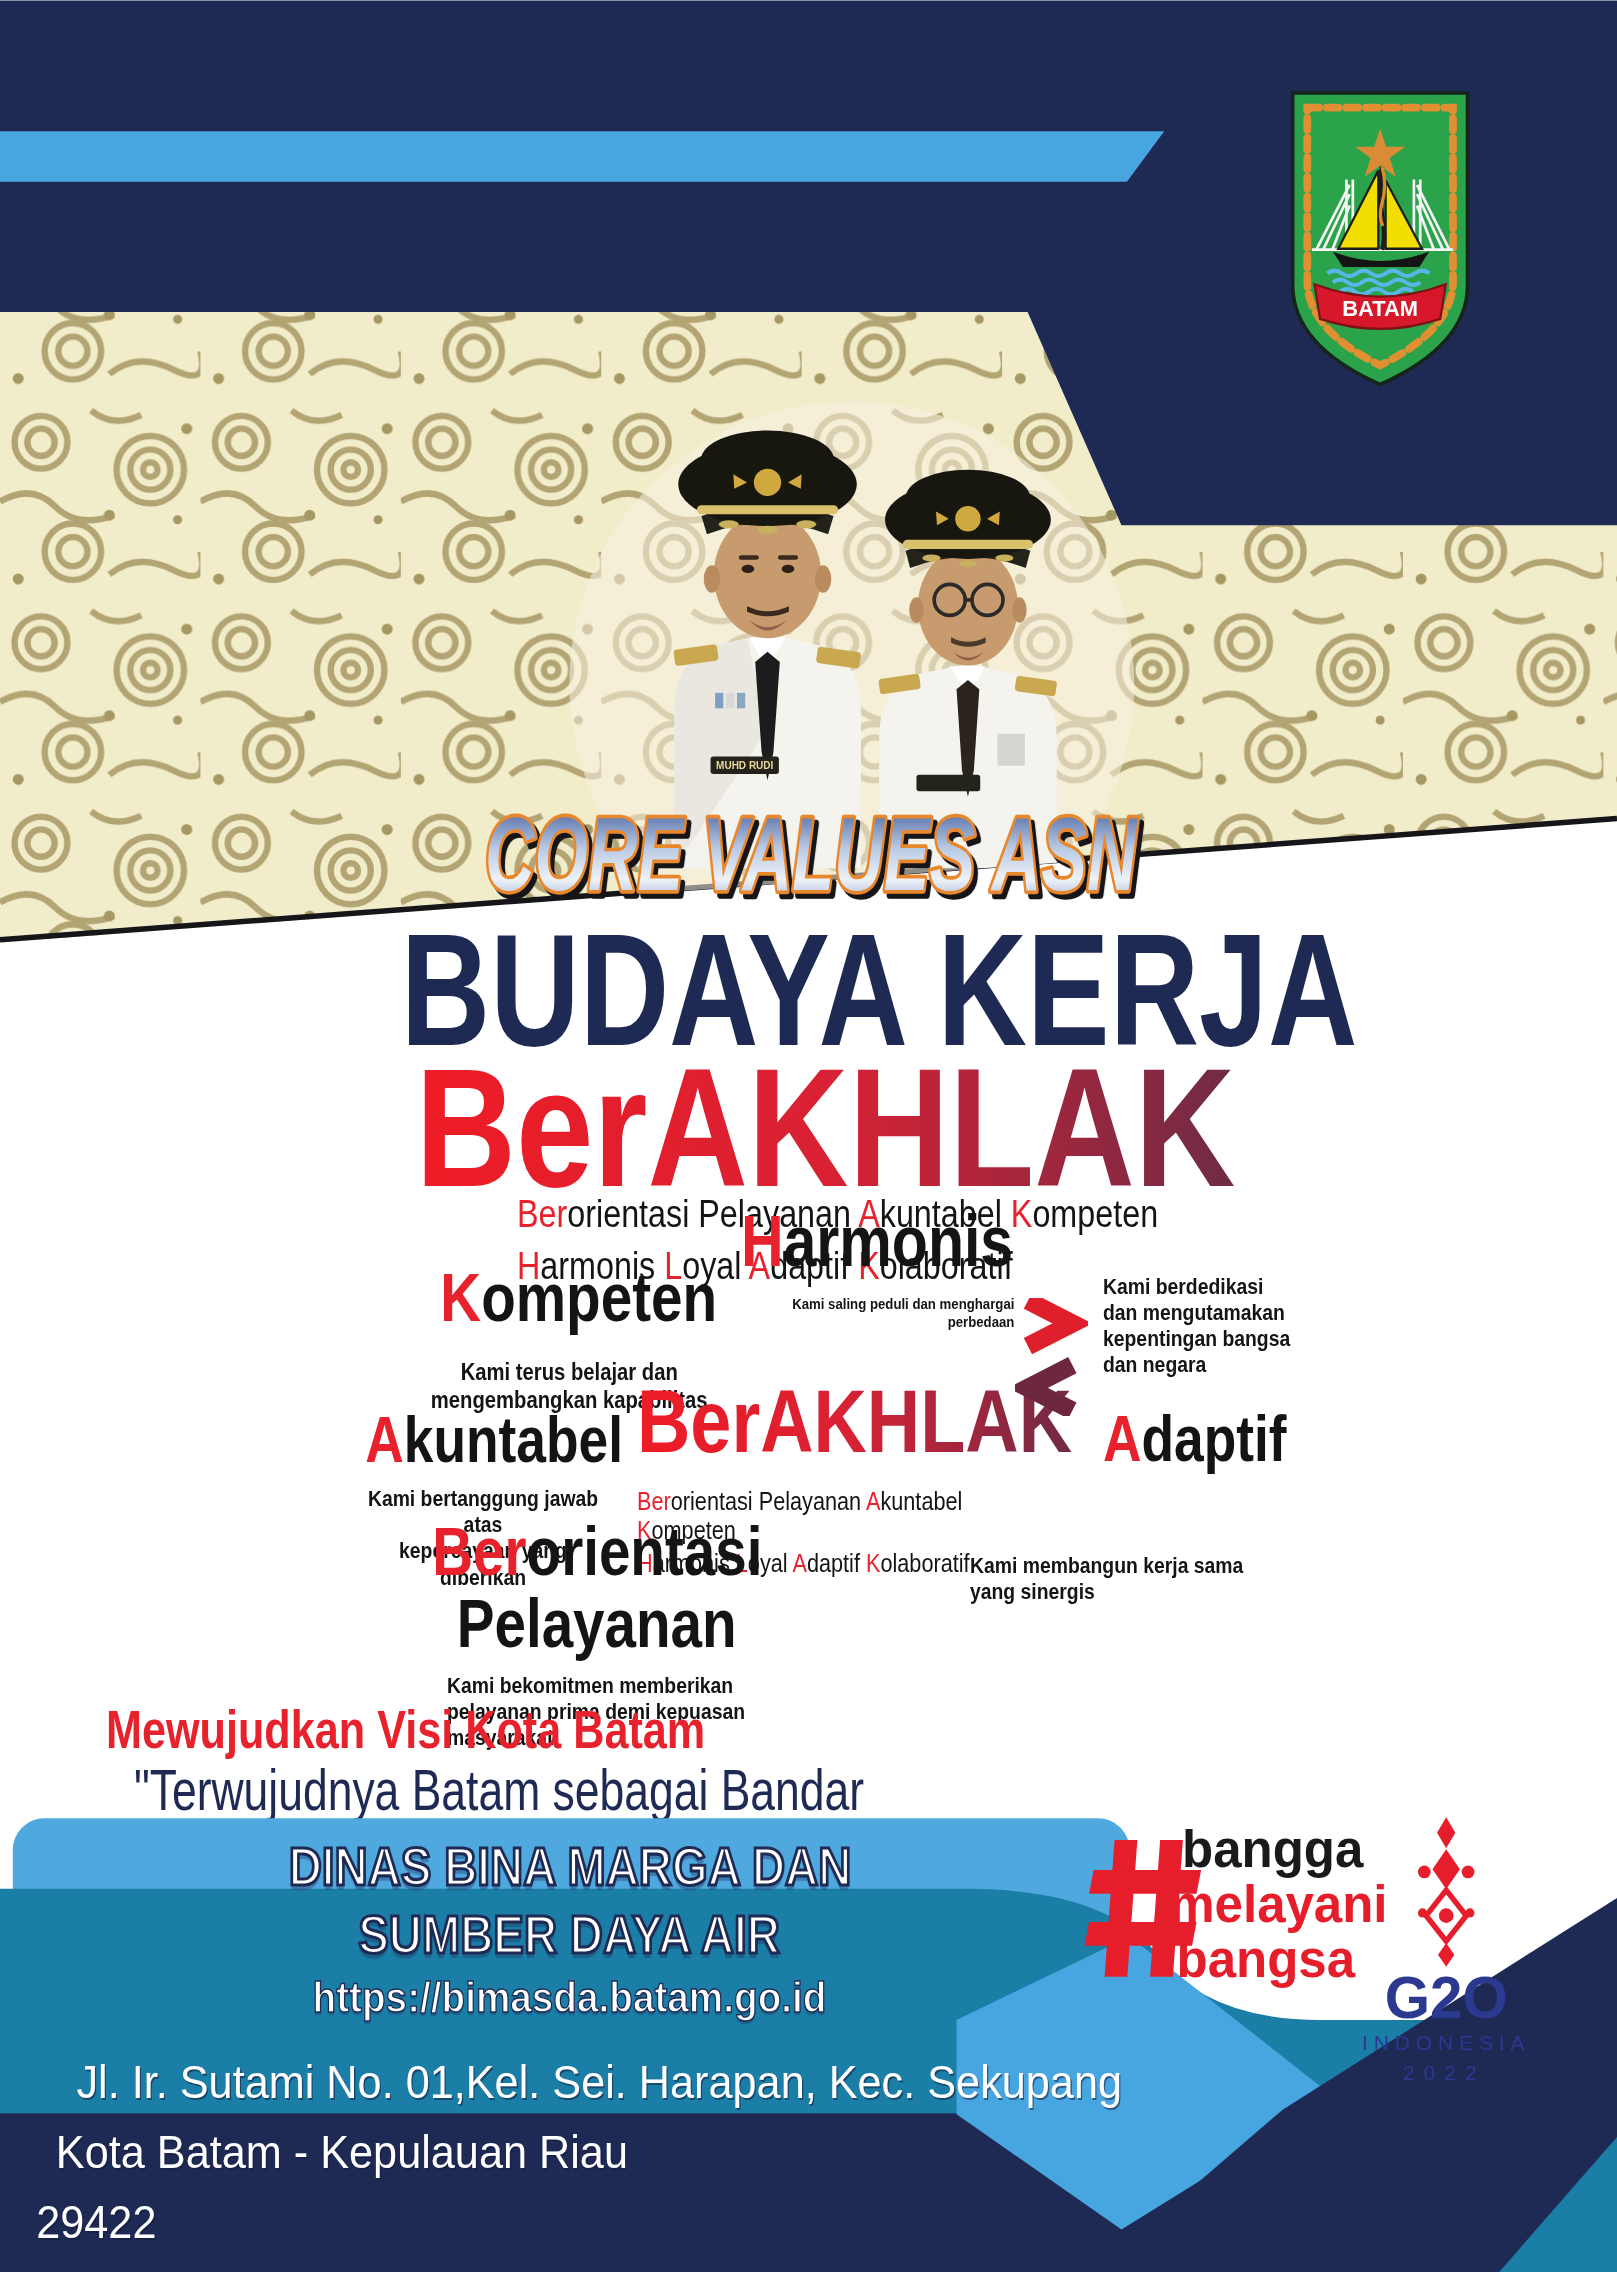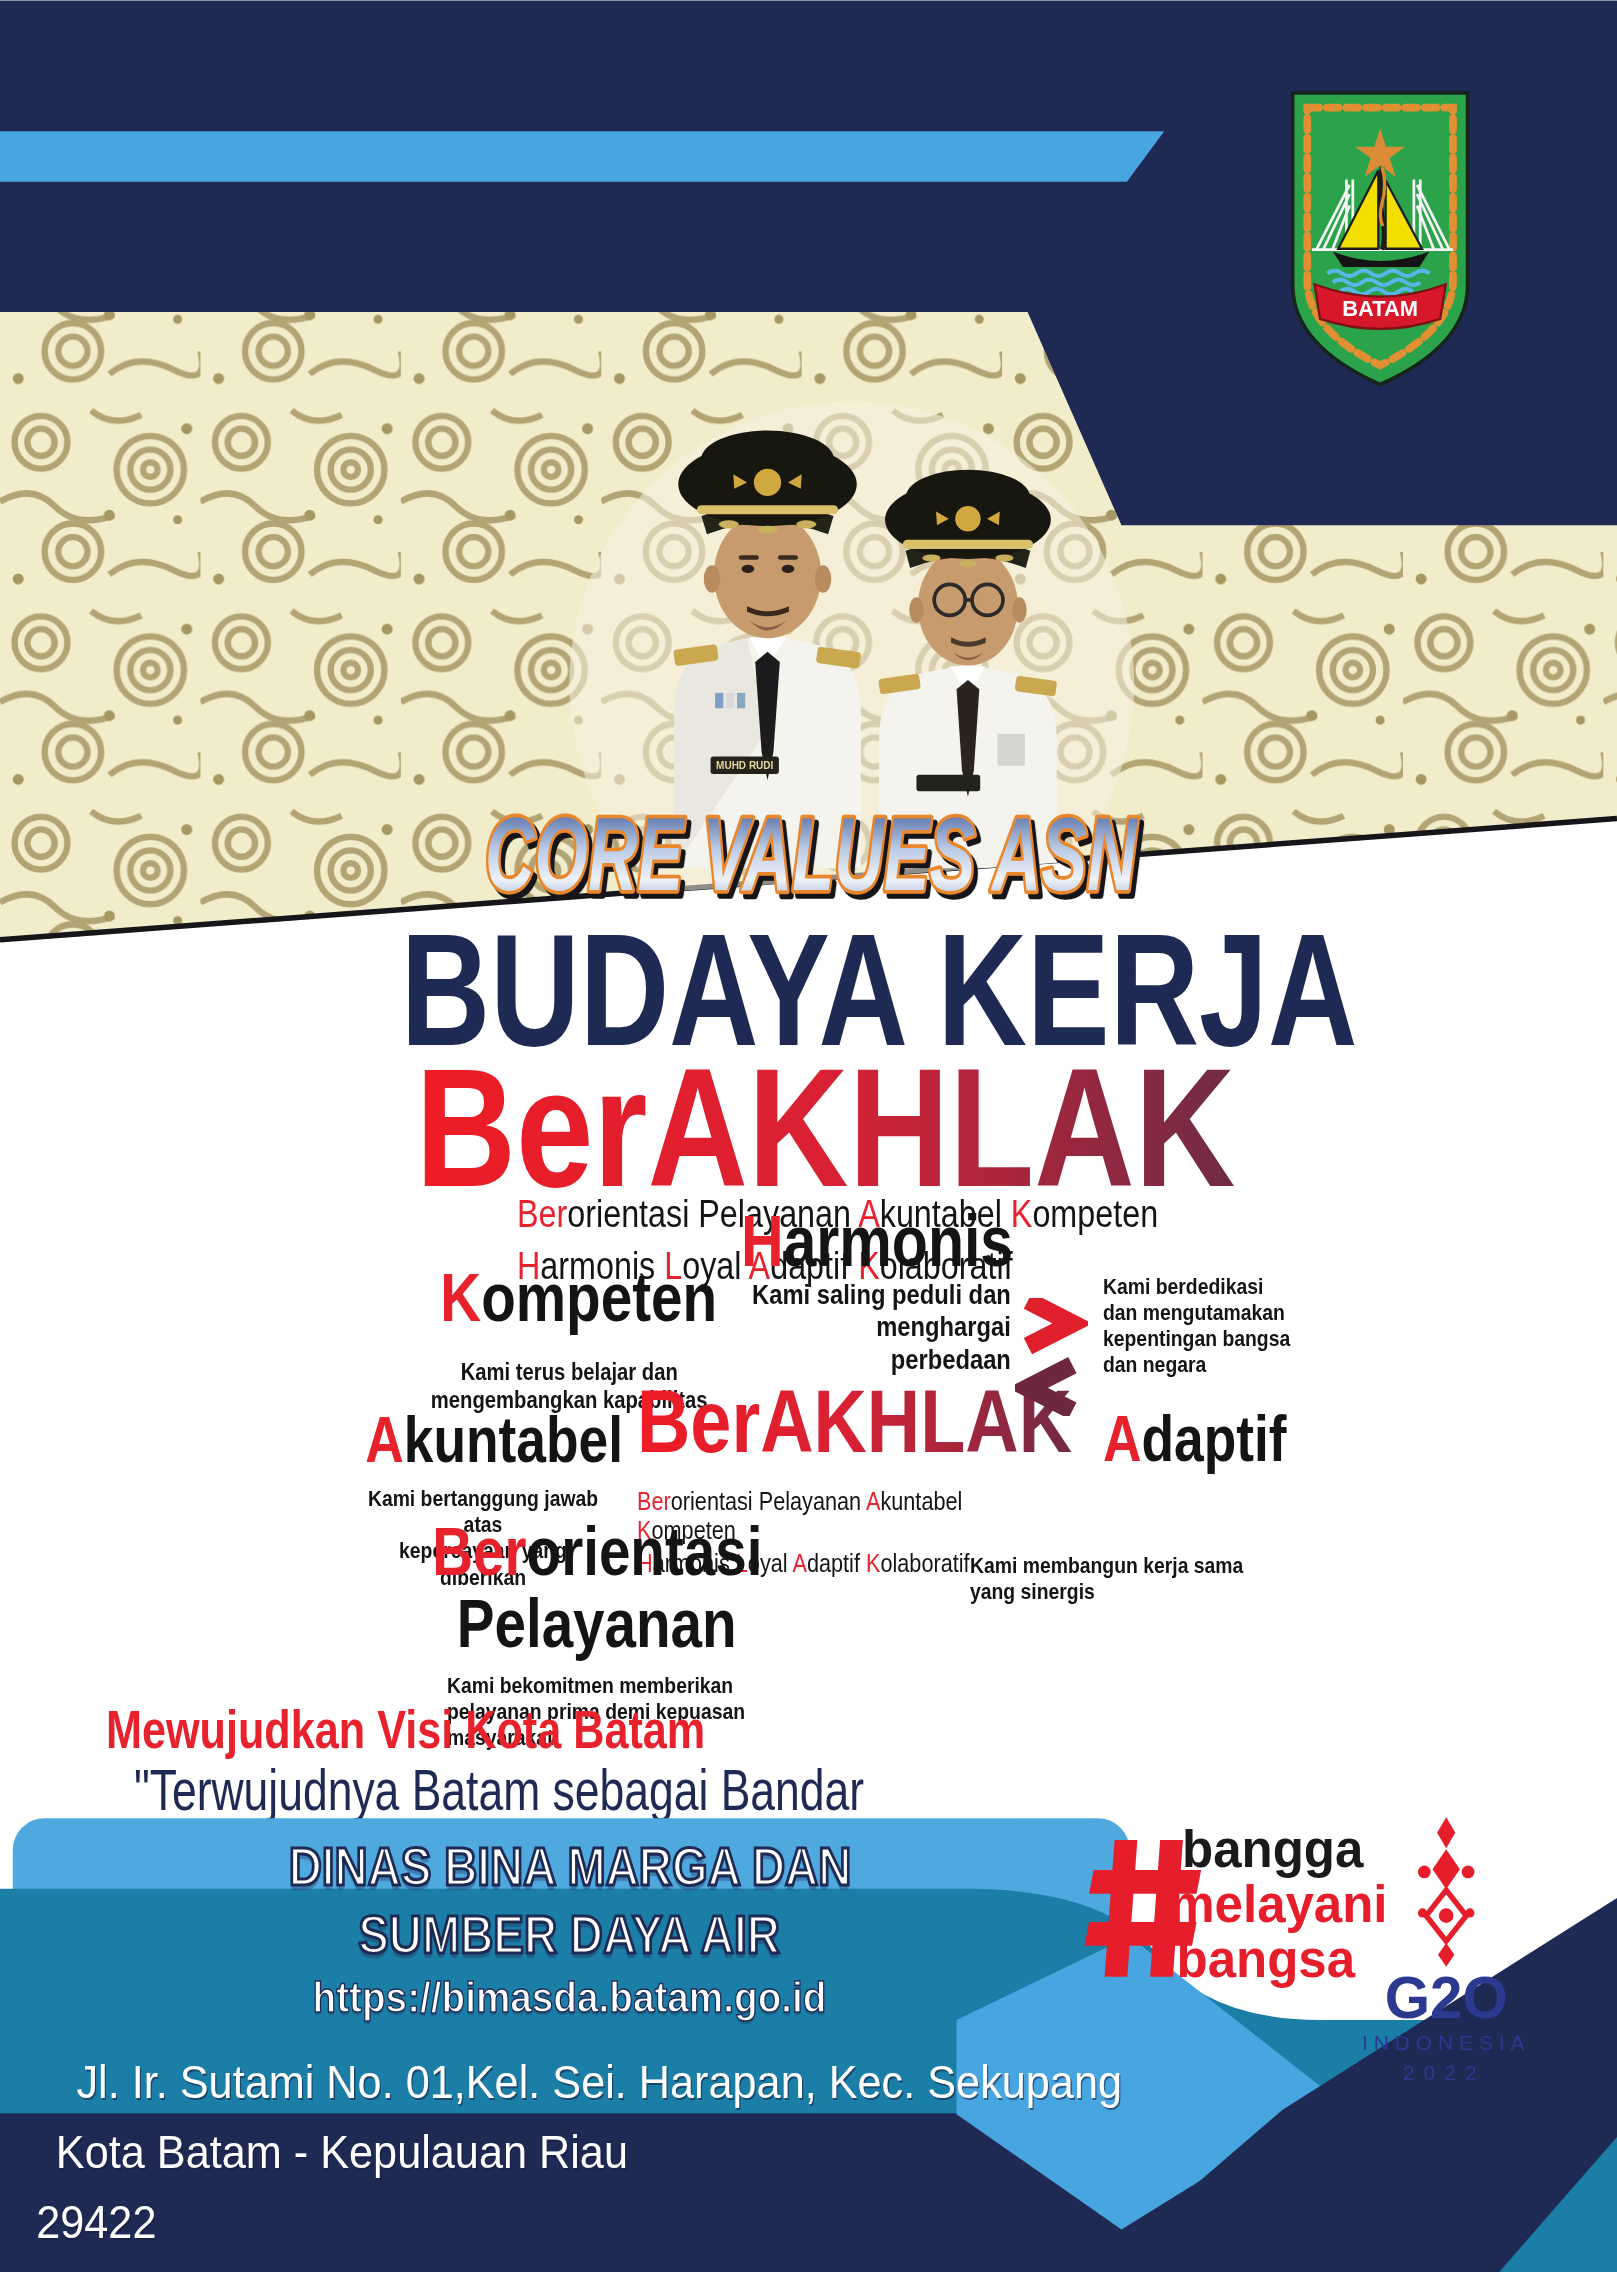--- a/index.html
+++ b/index.html
@@ -185,21 +185,21 @@
 
   <div class="abs tagline" style="left:517px;top:1193px;font-size:38px">
     <span class="cdl" style="transform:scaleX(.85)"><span class="rd">Ber</span><span>orientasi Pelayanan </span><span class="rd">A</span><span>kuntabel </span><span class="rd">K</span><span>ompeten</span></span>
   </div>
   <div class="abs tagline" style="left:517px;top:1245px;font-size:38px">
     <span class="cdl" style="transform:scaleX(.85)"><span class="rd">H</span><span>armonis </span><span class="rd">L</span><span>oyal </span><span class="rd">A</span><span>daptif </span><span class="rd">K</span><span>olaboratif</span></span>
   </div>
 
   <div class="abs" style="left:711px;top:1205px;width:319px;text-align:right">
     <div class="vtitle" style="font-size:72px"><span class="cd" style="transform:scaleX(.82)"><span class="rd">H</span><span>armonis</span></span></div>
-    <div class="vdesc" style="font-size:27px;line-height:1.2;margin-top:2px"><span class="cd" style="transform:scaleX(.88)">Kami saling peduli dan menghargai
+    <div class="vdesc" style="font-size:15px;line-height:1.2;margin-top:18px"><span class="cd" style="transform:scaleX(.88)">Kami saling peduli dan menghargai
 perbedaan</span></div>
   </div>
 
   <div class="abs" style="left:410px;top:1263px;width:319px;text-align:center">
     <div class="vtitle" style="font-size:69px"><span class="cd" style="transform:scaleX(.82)"><span class="rd">K</span><span>ompeten</span></span></div>
     <div class="vdesc" style="font-size:23px;line-height:1.2;margin-top:27px"><span class="cd" style="transform:scaleX(.88)">Kami terus belajar dan
 mengembangkan kapabilitas</span></div>
   </div>
 
   <div class="abs" style="left:1103px;top:1254px;width:255px;text-align:left">

